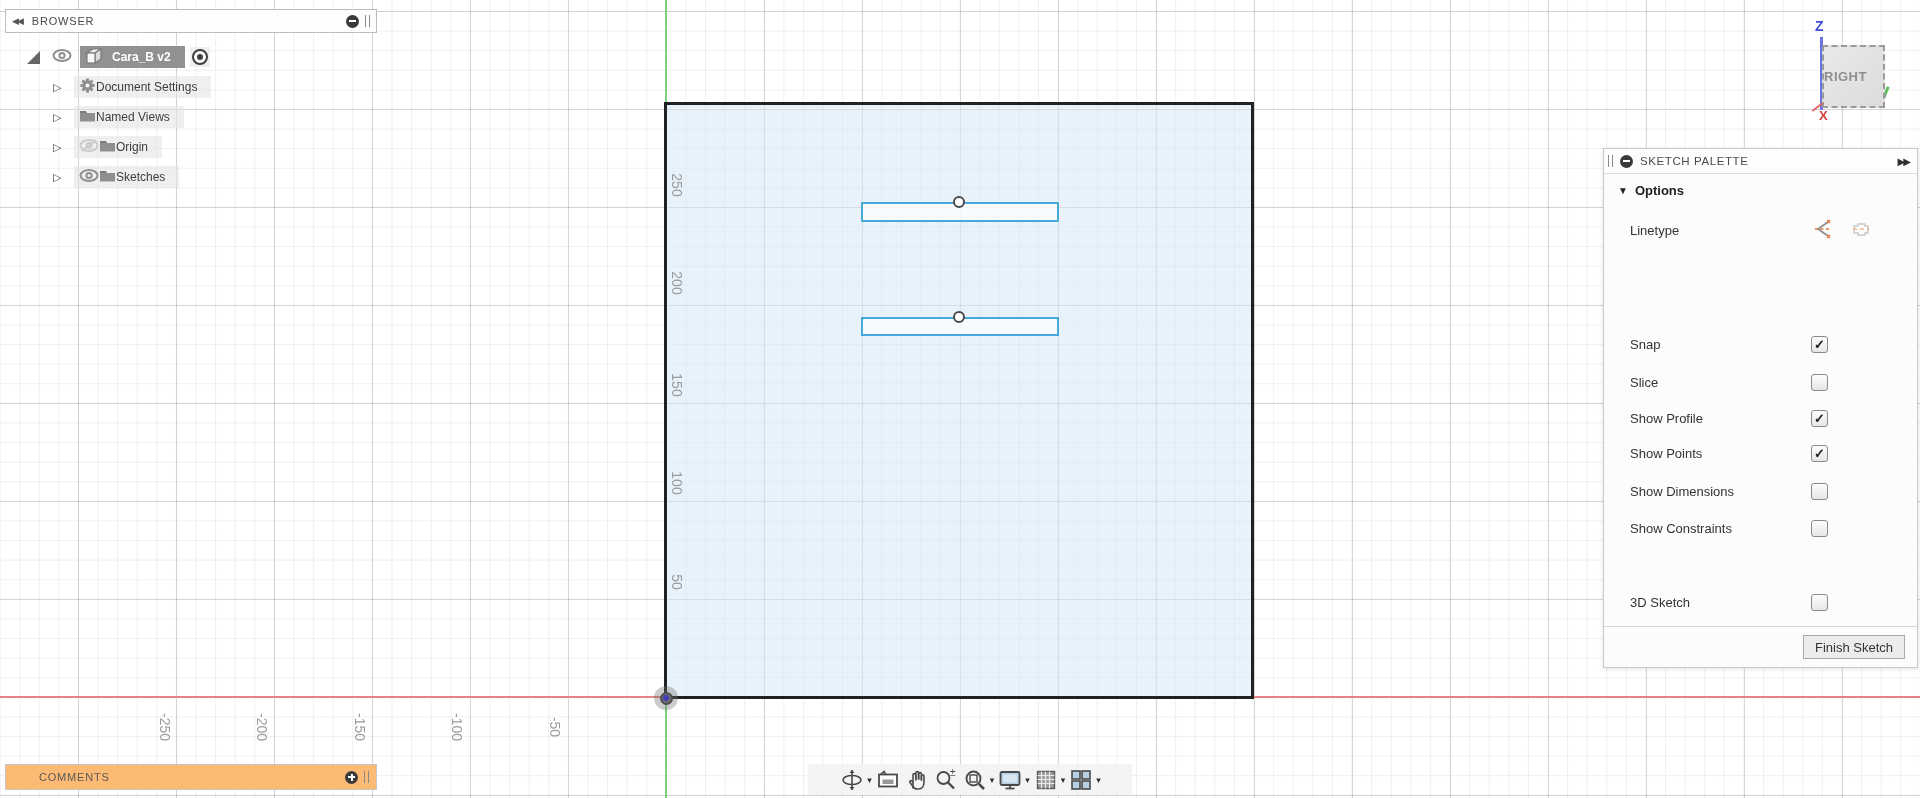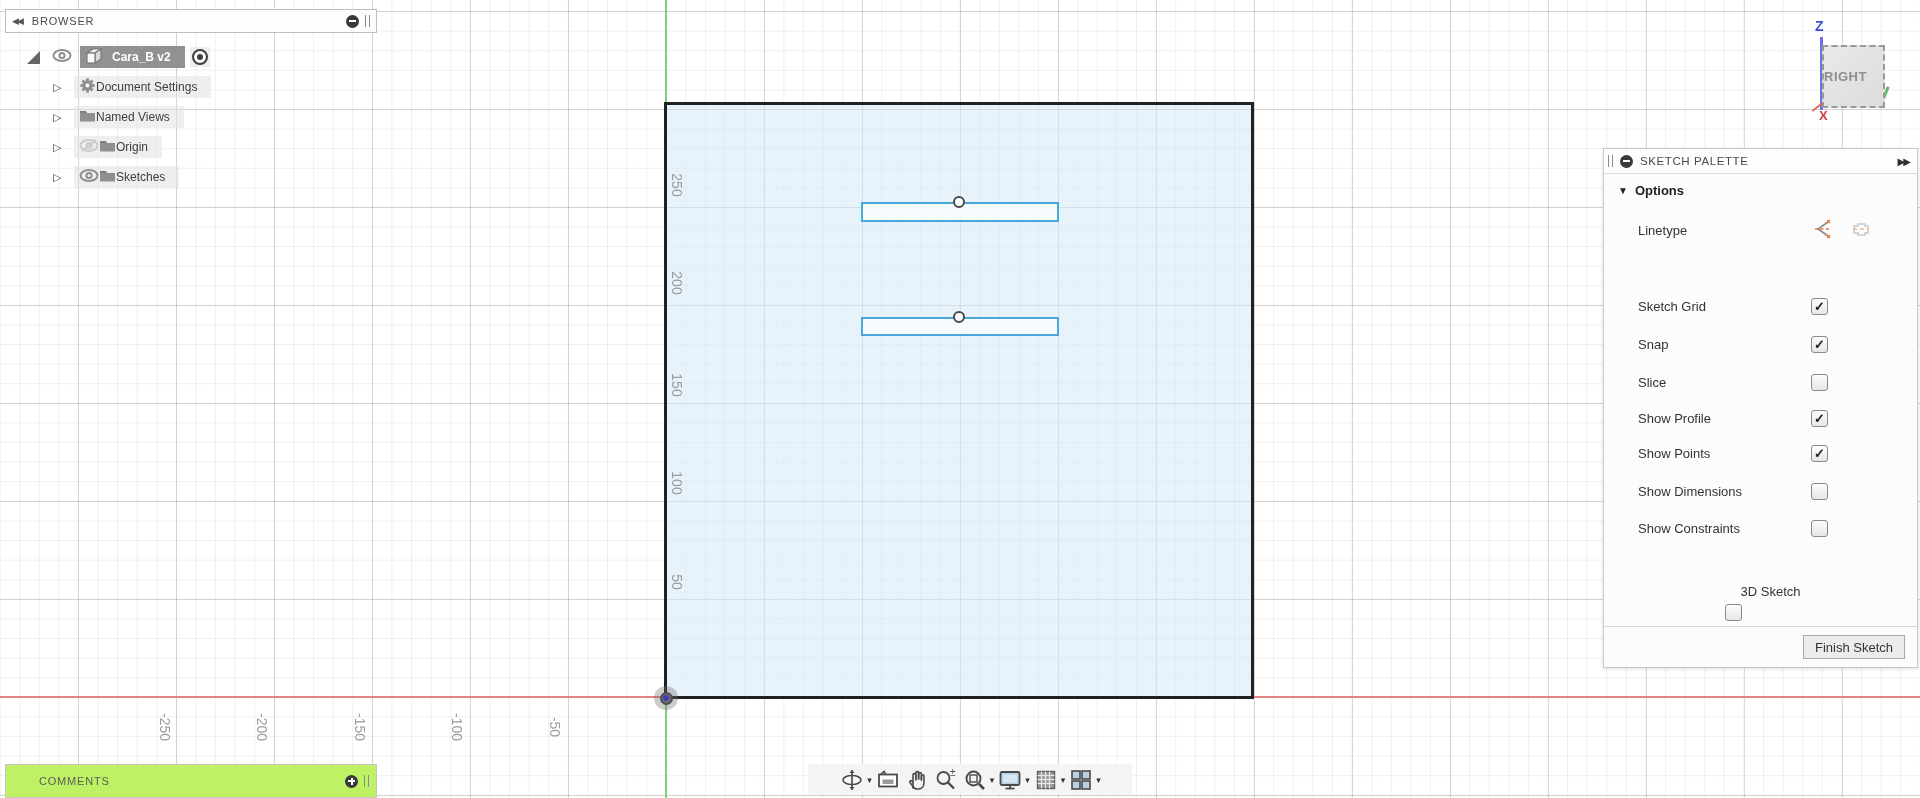--- a/index.html
+++ b/index.html
@@ -73,21 +73,21 @@
   .expander { font-size:11px; color:#3a3a3a; width:12px; }
   .root-label { background:#919191; color:#fff; font-weight:bold; height:22px; display:inline-flex;
     align-items:center; padding:0 14px 0 4px; gap:8px; }
   .radio-icon { width:16px; height:16px; border-radius:50%; border:2px solid #3d3d3d; background:#fff;
     display:inline-flex; align-items:center; justify-content:center; }
   .radio-icon i { width:6px; height:6px; border-radius:50%; background:#3d3d3d; }
 
   
   .comments-bar {
     position:absolute; left:5px; top:764px; width:372px; height:26px; z-index:10;
-    background:#bef264; border:1px solid #c6c6c6; display:flex; align-items:center; padding:16px 7px;
+    background:#fdba74; border:1px solid #c6c6c6; display:flex; align-items:center; padding:8px 7px;
   }
   .comments-bar .title { font-size:11px; color:#5a5a5a; letter-spacing:0.8px; margin-left:26px; flex:1; }
 
   
   .viewcube { position:absolute; left:1795px; top:10px; width:115px; height:115px; z-index:10; }
   .vc-face { position:absolute; left:27px; top:35px; width:63px; height:63px;
     background:linear-gradient(135deg,#e9e9e9,#dcdcdc); border:2px dashed #9a9a9a;
     display:flex; align-items:center; }
   .vc-face span { font-size:13px; font-weight:bold; color:#8f8f8f; letter-spacing:0.5px; }
   .vc-z-line { position:absolute; left:25px; top:27px; width:3px; height:73px; background:#6a74e0; }
@@ -99,21 +99,21 @@
   
   .palette { position:absolute; left:1603px; top:148px; width:315px; height:520px; z-index:10;
     background:#fcfcfc; border:1px solid #c9c9c9; box-shadow:0 1px 4px rgba(0,0,0,0.12); }
   .palette-header { height:25px; background:#fdfdfd; border-bottom:1px solid #dcdcdc;
     display:flex; align-items:center; padding:0 8px 0 4px; gap:7px; }
   .palette-header .title { font-size:11.5px; color:#4a4a4a; letter-spacing:0.6px; flex:1; }
   .palette-header .expand { font-size:10px; color:#2f2f2f; letter-spacing:-2px; }
   .options-header { position:absolute; left:14px; top:34px; font-size:13px; font-weight:bold; color:#222;
     display:flex; align-items:center; gap:7px; }
   .options-header .tri { font-size:10px; color:#222; }
-  .prow { position:absolute; left:12px; right:0; height:37px; display:flex; align-items:center; padding:0 14px 0 22px; }
+  .prow { position:absolute; left:4px; right:0; height:37px; display:flex; align-items:center; padding:0 14px 0 22px; }
   .prow .plabel { flex:1; font-size:13px; color:#333; }
   .prow .ctrl { width:92px; display:flex; align-items:center; gap:14px; }
   .checkbox { width:17px; height:17px; border:1px solid #8a8a8a; border-radius:3px;
     background:linear-gradient(#fdfdfd,#e6e6e6); display:flex; align-items:center; justify-content:center;
     font-size:13px; font-weight:bold; color:#1f1f1f; }
   .checkbox[data-checked="true"]::after { content:"\2713"; }
   .palette-footer { position:absolute; left:0; right:0; top:477px; bottom:0; border-top:1px solid #d4d4d4; }
   .finish-btn { position:absolute; right:12px; top:8px; height:24px; padding:0 11px;
     background:#ececec; border:1px solid #a9a9a9; font-size:13px; color:#333;
     font-family:"Liberation Sans", sans-serif; }
@@ -303,26 +303,20 @@
       <span>
         <svg width="24" height="24" viewBox="0 0 24 24">
             <path d="M5 9 h4 v-2 h7 v2 h3 v7 h-3 v2 h-7 v-2 h-4 z" fill="none" stroke="#c9c9c9" stroke-width="1.5"></path>
             <line x1="4" y1="12" x2="20" y2="12" stroke="#f0b48a" stroke-width="1.6" stroke-dasharray="4,3"></line>
           </svg>
       </span>
     </span>
   </div>
 
 
-  <div class="prow" style="top:139px;">
-    <span class="plabel">Sketch Grid</span>
-    <span class="ctrl">
-        <span class="checkbox" data-checked="true"></span>
-      </span>
-  </div>
   <div class="prow" style="top:177px;">
     <span class="plabel">Snap</span>
     <span class="ctrl">
         <span class="checkbox" data-checked="true"></span>
       </span>
   </div>
   <div class="prow" style="top:215px;">
     <span class="plabel">Slice</span>
     <span class="ctrl">
         <span class="checkbox" data-checked="false"></span>
@@ -345,21 +339,21 @@
     <span class="ctrl">
         <span class="checkbox" data-checked="false"></span>
       </span>
   </div>
   <div class="prow" style="top:361px;">
     <span class="plabel">Show Constraints</span>
     <span class="ctrl">
         <span class="checkbox" data-checked="false"></span>
       </span>
   </div>
-  <div class="prow" style="top:435px;flex-direction:column;">
+  <div class="prow" style="top:435px;">
     <span class="plabel">3D Sketch</span>
     <span class="ctrl">
         <span class="checkbox" data-checked="false"></span>
       </span>
   </div>
 
   <div class="palette-footer">
     <button class="finish-btn">Finish Sketch</button>
   </div>
 </div>

